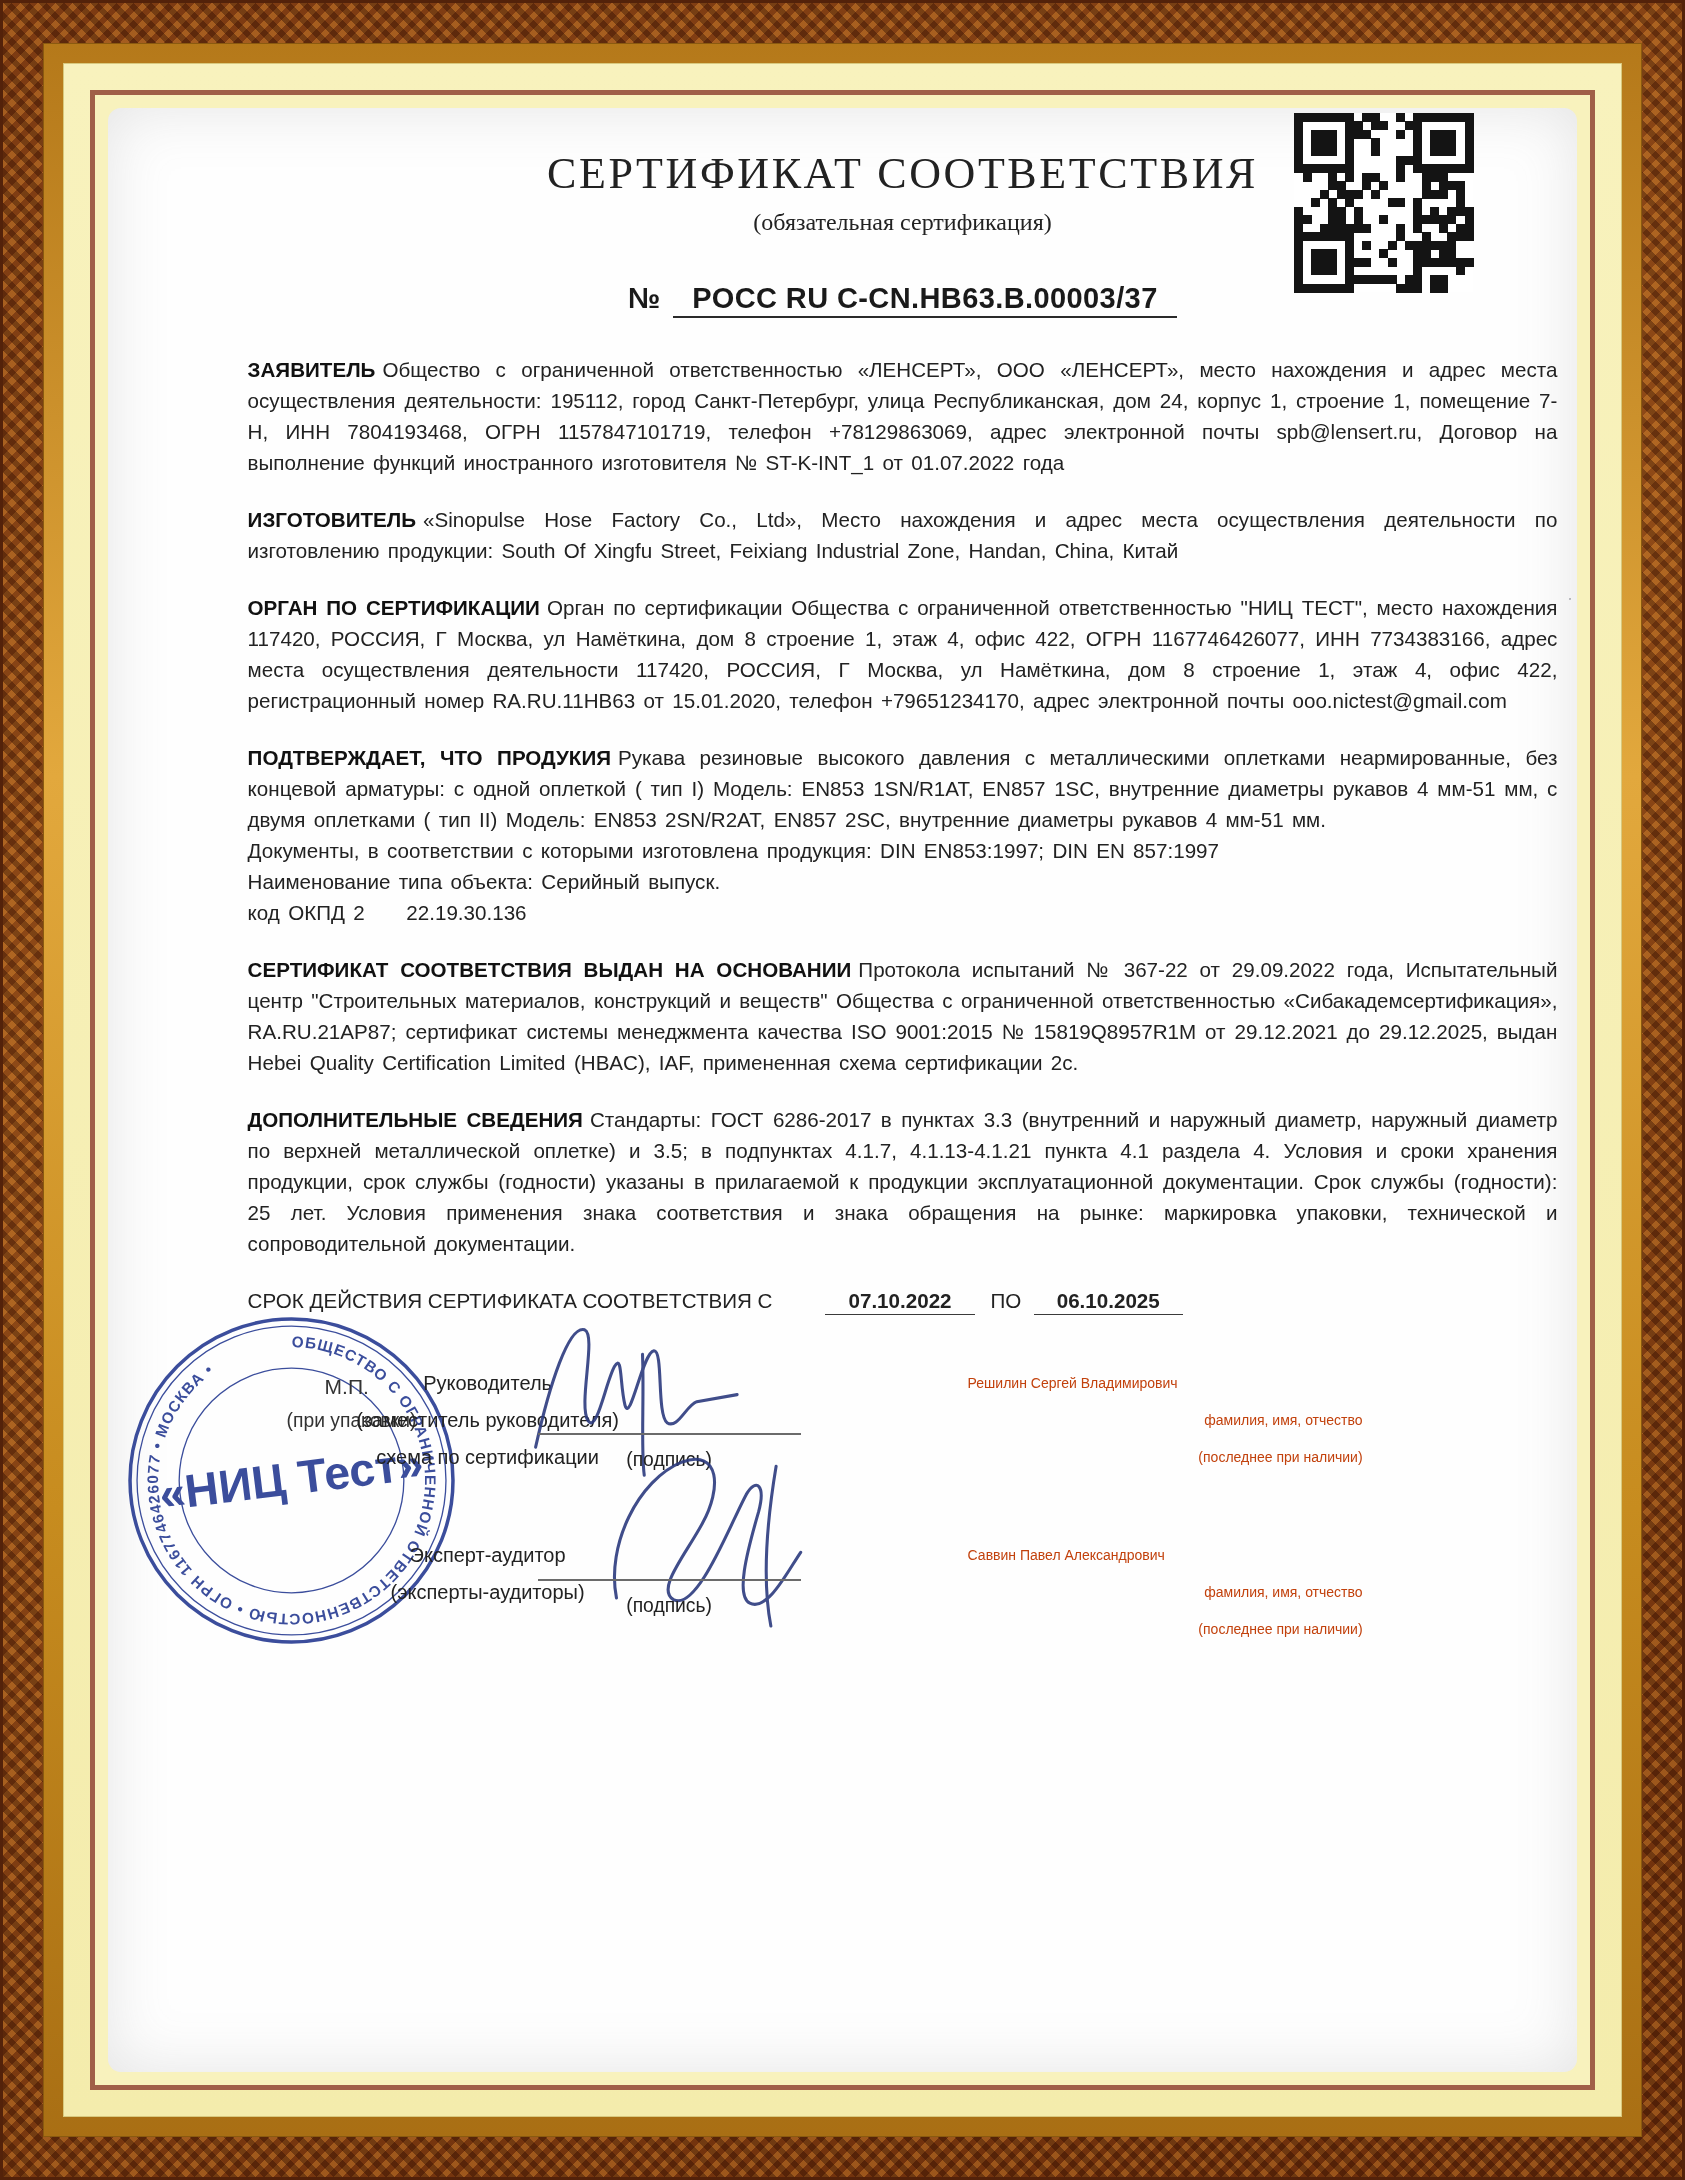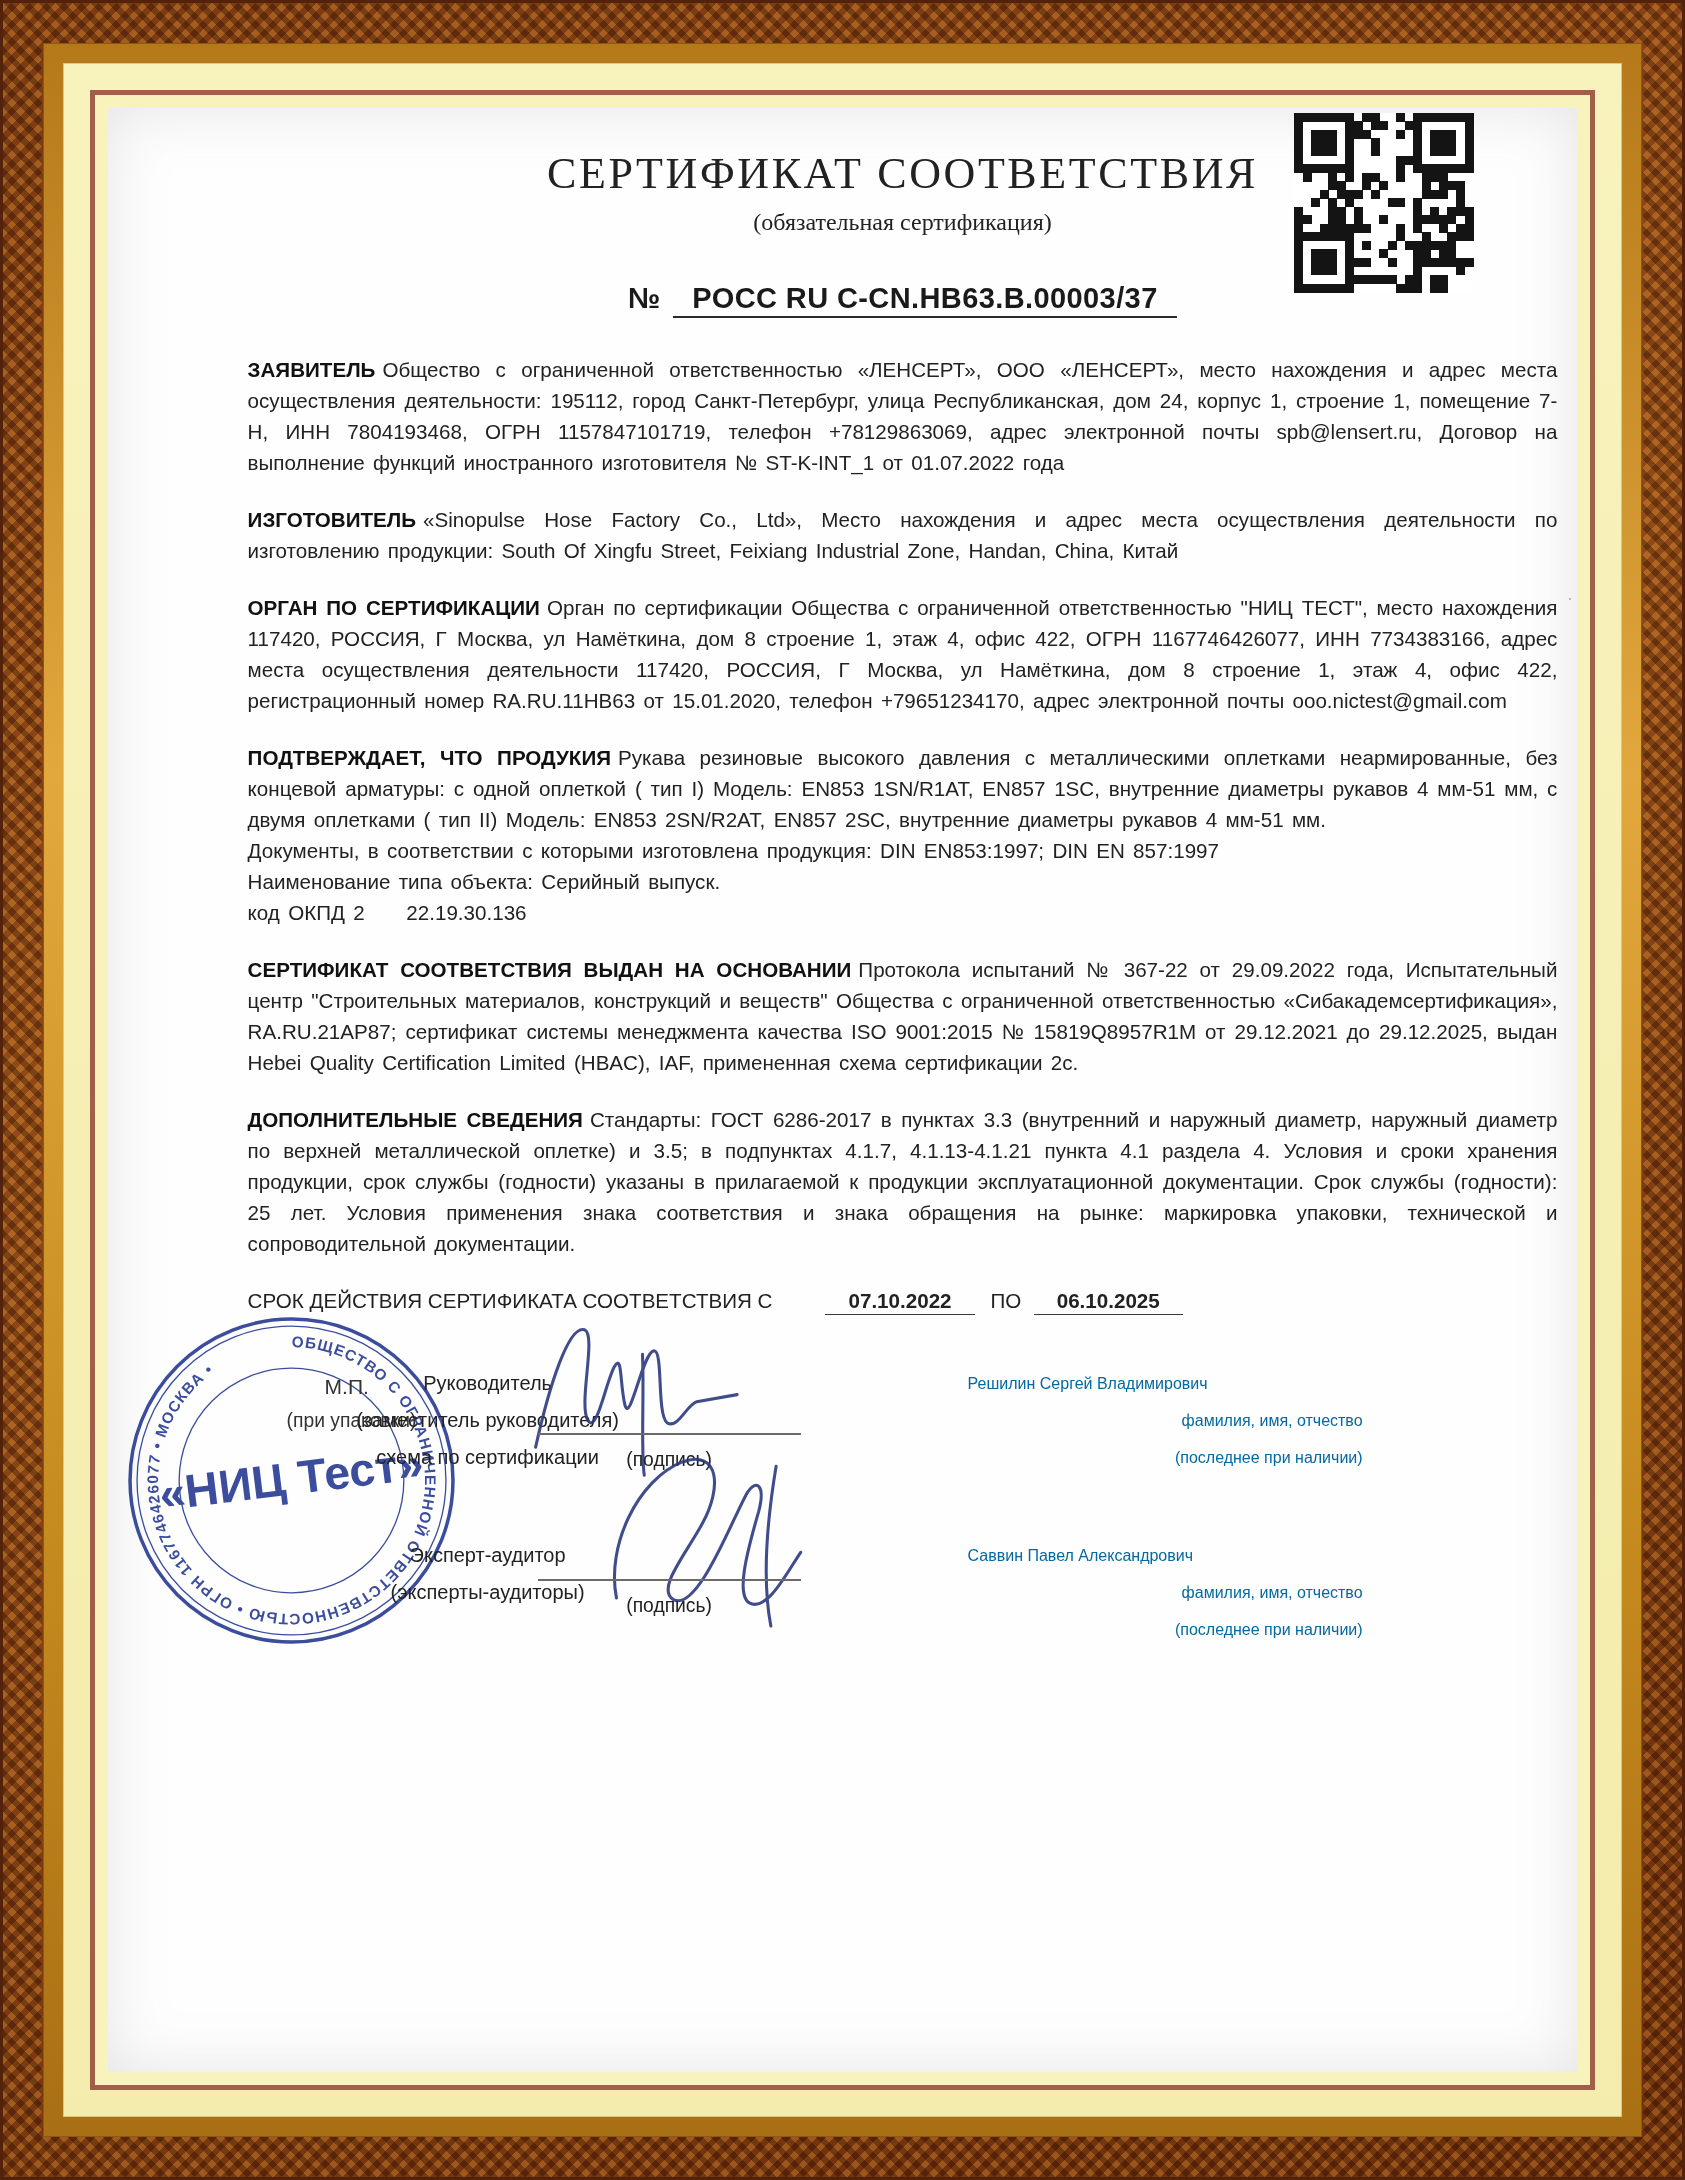--- a/index.html
+++ b/index.html
@@ -40,20 +40,21 @@
   }
   .page{
     width:100%;height:100%;
     background:#fefefe;
     box-shadow:inset 0 0 61px rgba(110,110,110,.18);
     position:relative;
     overflow:hidden;
     padding:21px 20px 0 140px;
     color:#1c1c1c;
     font-family:"Liberation Sans",sans-serif;
+    border-radius:13px;
   }
 
   
   .title{
     margin-top:19.3px;
     text-align:center;
     font-family:"Liberation Serif",serif;
     font-size:44px;
     letter-spacing:2.6px;
     color:#222;
@@ -141,21 +142,21 @@
   .sig-line.l1{top:107px;}
   .sig-line.l2{top:253px;}
   .sign-caption{position:absolute;left:290px;width:263px;text-align:center;font-size:19.3px;color:#222;}
   .sign-caption.c1{top:123px;}
   .sign-caption.c2{top:269px;}
 
   .autograph{position:absolute;pointer-events:none;}
   .autograph.a1{left:263px;top:-26px;}
   .autograph.a2{left:342px;top:114px;}
 
-  .name-col{position:absolute;left:720px;width:395px;font-size:16px;line-height:37px;color:#0369a1;}
+  .name-col{position:absolute;left:720px;width:395px;font-size:14px;line-height:37px;color:#c2410c;}
   .name-col.n1{top:39px;}
   .name-col.n2{top:211px;}
   .name-col .nm{text-align:left;}
   .name-col .cap{text-align:right;}
 </style>
 </head>
 <body>
 
 <div class="sheet">
 <div class="frame-ornate">

